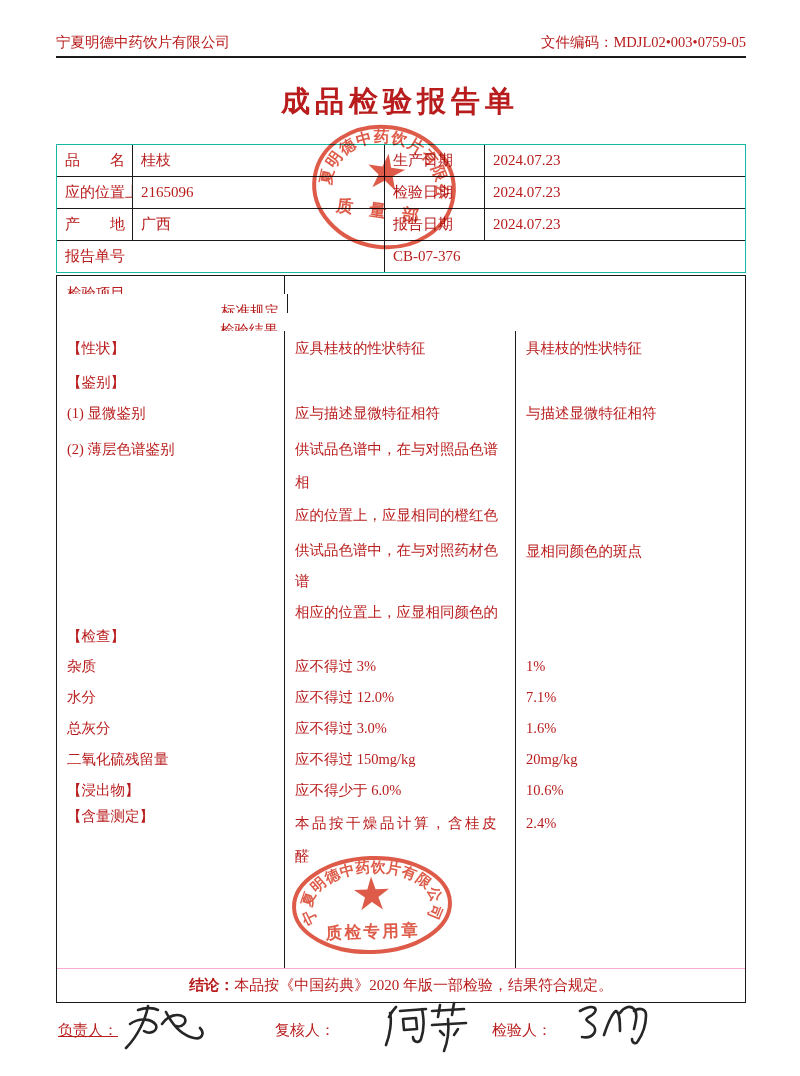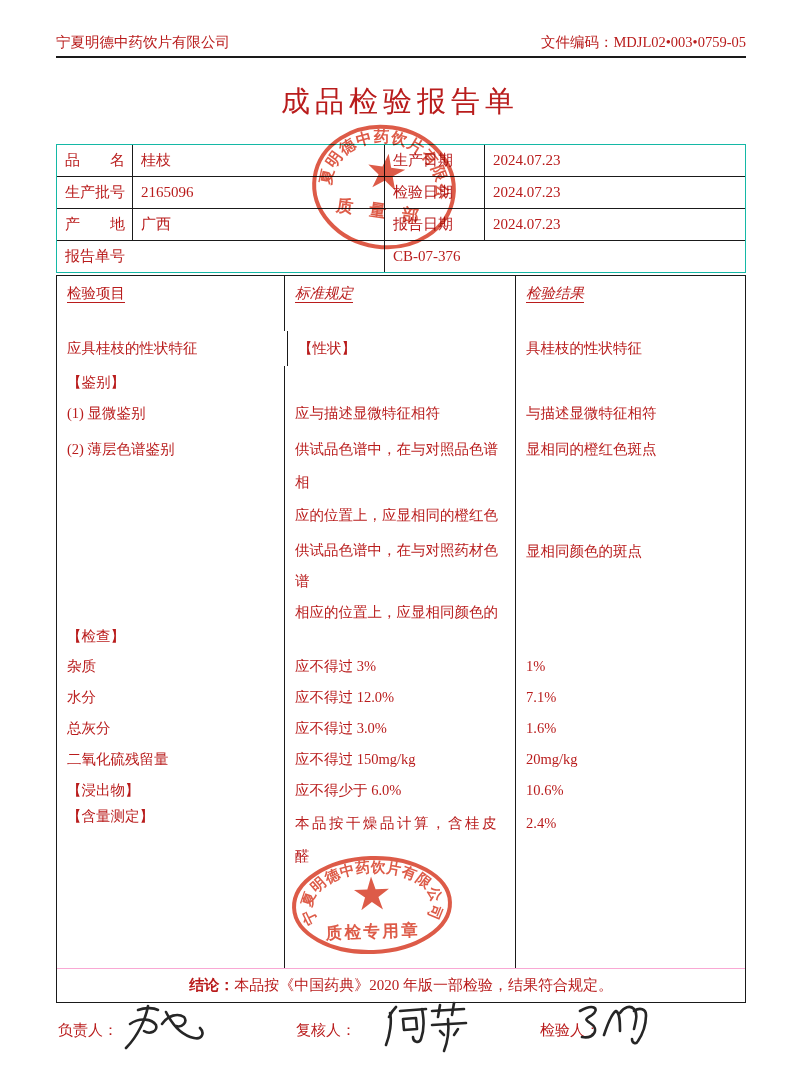--- a/index.html
+++ b/index.html
@@ -3,41 +3,41 @@
 <meta charset="utf-8">
 <style>
   html,body{margin:0;padding:0;background:#e8e8e8;}
   .page{position:relative;width:800px;height:1076px;background:#ffffff;
         font-family:"Liberation Serif","DejaVu Serif",serif;color:#b91c1c;overflow:hidden;margin:0 auto;}
   
   .doc-header{position:absolute;left:56px;width:690px;top:32px;display:flex;
               justify-content:space-between;font-size:14.5px;line-height:20px;}
   .header-rule{position:absolute;left:56px;width:690px;top:56px;border-top:2px solid #1a1a1a;height:0;}
   .title{position:absolute;left:0;right:0;top:82px;margin:0;text-align:center;
-         font-size:29px;letter-spacing:5px;font-weight:normal;}
+         font-size:29px;letter-spacing:5px;font-weight:bold;}
   
   .info-table{position:absolute;left:56px;top:144px;width:690px;border:1px solid #14b8a6;
               font-size:15px;box-sizing:border-box;}
   .irow{display:flex;height:31px;line-height:30px;}
   .irow:not(:last-child){border-bottom:1px solid #1a1a1a;}
   .ic{box-sizing:border-box;padding:0 8px;border-right:1px solid #1a1a1a;overflow:hidden;white-space:nowrap;}
   .ic:last-child{border-right:none;}
   .w1{width:76px;} .w2{width:252px;} .w3{width:100px;} .w4{width:260px;}
   .wA{width:328px;} .wB{width:360px;}
   
   .main-table{position:absolute;left:56px;top:275px;width:690px;border:1px solid #1a1a1a;
               font-size:14.5px;box-sizing:border-box;}
   .mrow{display:flex;}
   .mc{box-sizing:border-box;padding:0 8px 0 10px;overflow:hidden;}
   .mc1{width:228px;border-right:1px solid #1a1a1a;}
   .mc2{width:231px;border-right:1px solid #1a1a1a;}
   .mc3{width:229px;}
-  .mhead{height:55px;}
+  .mhead{height:55px;flex-direction:column;}
   .mhead .mc{padding-top:7px;line-height:20px;}
-  .mhead .mc2,.mhead .mc3{text-align:left;font-style:italic;}
+  .mhead .mc2,.mhead .mc3{text-align:right;}
   .mhead span{text-decoration:underline;text-underline-offset:4px;}
   .rs35{height:35px;} .rs35 .mc{line-height:34px;}
   .rs33{height:33px;} .rs33 .mc{line-height:32px;}
   .rs30{height:30px;} .rs30 .mc{line-height:29px;}
   .rs28{height:28px;} .rs28 .mc{line-height:27px;}
   .rs31{height:31px;} .rs31 .mc{line-height:30px;}
   .rp1{height:100px;} .rp1 .mc{padding-top:4px;} .rp1 .ln{line-height:33px;}
   .rp2{height:94px;}  .rp2 .mc{padding-top:6px;} .rp2 .ln{line-height:31px;}
   .rp3{height:67px;}  .rp3 .mc{padding-top:1px;} .rp3 .ln{line-height:33px;}
   .rp1 .mc1,.rp1 .mc3,.rp2 .mc3,.rp3 .mc3{line-height:33px;}
@@ -45,21 +45,21 @@
   .ls2{letter-spacing:2.5px;}
   .concl{border-top:1px solid #f9a8d4;height:33px;line-height:32px;text-align:center;font-size:15px;}
   .concl b{font-weight:bold;}
   
   .stamp{position:absolute;mix-blend-mode:multiply;opacity:.88;pointer-events:none;}
   .stamp1{left:308px;top:121px;width:152px;height:132px;transform:rotate(8deg);}
   .stamp2{left:290px;top:854px;width:164px;height:102px;transform:rotate(-2deg);}
   .stamp text{font-family:"Liberation Serif","DejaVu Serif",serif;font-weight:bold;}
   
   .siglabel{position:absolute;top:1021px;font-size:15px;}
-  .sl1{left:58px;} .sl2{left:296px;} .sl3{left:492px;margin-left:48px;}
+  .sl1{left:58px;text-decoration:underline;} .sl2{left:275px;} .sl3{left:492px;}
   .sig{position:absolute;}
   .sig1{left:118px;top:1002px;} .sig2{left:380px;top:999px;} .sig3{left:570px;top:1001px;}
   .sig path{fill:none;stroke:#262626;stroke-width:2.6;stroke-linecap:round;stroke-linejoin:round;}
 </style>
 </head>
 <body>
 
 <div class="page">
 
   <div class="doc-header">
@@ -71,21 +71,21 @@
   <h1 class="title">成品检验报告单</h1>
 
   <div class="info-table">
     <div class="irow">
       <div class="ic w1">品　　名</div>
       <div class="ic w2">桂枝</div>
       <div class="ic w3">生产日期</div>
       <div class="ic w4">2024.07.23</div>
     </div>
     <div class="irow">
-      <div class="ic w1">生产批号</div>
+      <div class="ic w1">应的位置上</div>
       <div class="ic w2">2165096</div>
       <div class="ic w3">检验日期</div>
       <div class="ic w4">2024.07.23</div>
     </div>
     <div class="irow">
       <div class="ic w1">产　　地</div>
       <div class="ic w2">广西</div>
       <div class="ic w3">报告日期</div>
       <div class="ic w4">2024.07.23</div>
     </div>
@@ -96,42 +96,41 @@
   </div>
 
   <div class="main-table">
     <div class="mrow mhead">
       <div class="mc mc1"><span>检验项目</span></div>
       <div class="mc mc2"><span>标准规定</span></div>
       <div class="mc mc3"><span>检验结果</span></div>
     </div>
 
     <div class="mrow rs35">
+      <div class="mc mc1">【性状】</div>
       <div class="mc mc2">应具桂枝的性状特征</div>
-      <div class="mc mc1">【性状】</div>
       <div class="mc mc3">具桂枝的性状特征</div>
     </div>
     <div class="mrow rs33">
       <div class="mc mc1">【鉴别】</div>
       <div class="mc mc2"></div>
       <div class="mc mc3"></div>
     </div>
     <div class="mrow rs30">
       <div class="mc mc1">(1) 显微鉴别</div>
       <div class="mc mc2">应与描述显微特征相符</div>
       <div class="mc mc3">与描述显微特征相符</div>
     </div>
     <div class="mrow rp1">
       <div class="mc mc1">(2) 薄层色谱鉴别</div>
       <div class="mc mc2">
         <div class="ln">供试品色谱中，在与对照品色谱相</div>
         <div class="ln">应的位置上，应显相同的橙红色斑</div>
 
       </div>
-      <div class="mc mc3">显相同的橙红色斑点</div>
     </div>
     <div class="mrow rp2">
       <div class="mc mc1"></div>
       <div class="mc mc2">
         <div class="ln">供试品色谱中，在与对照药材色谱</div>
         <div class="ln">相应的位置上，应显相同颜色的斑</div>
 
       </div>
       <div class="mc mc3">显相同颜色的斑点</div>
     </div>

